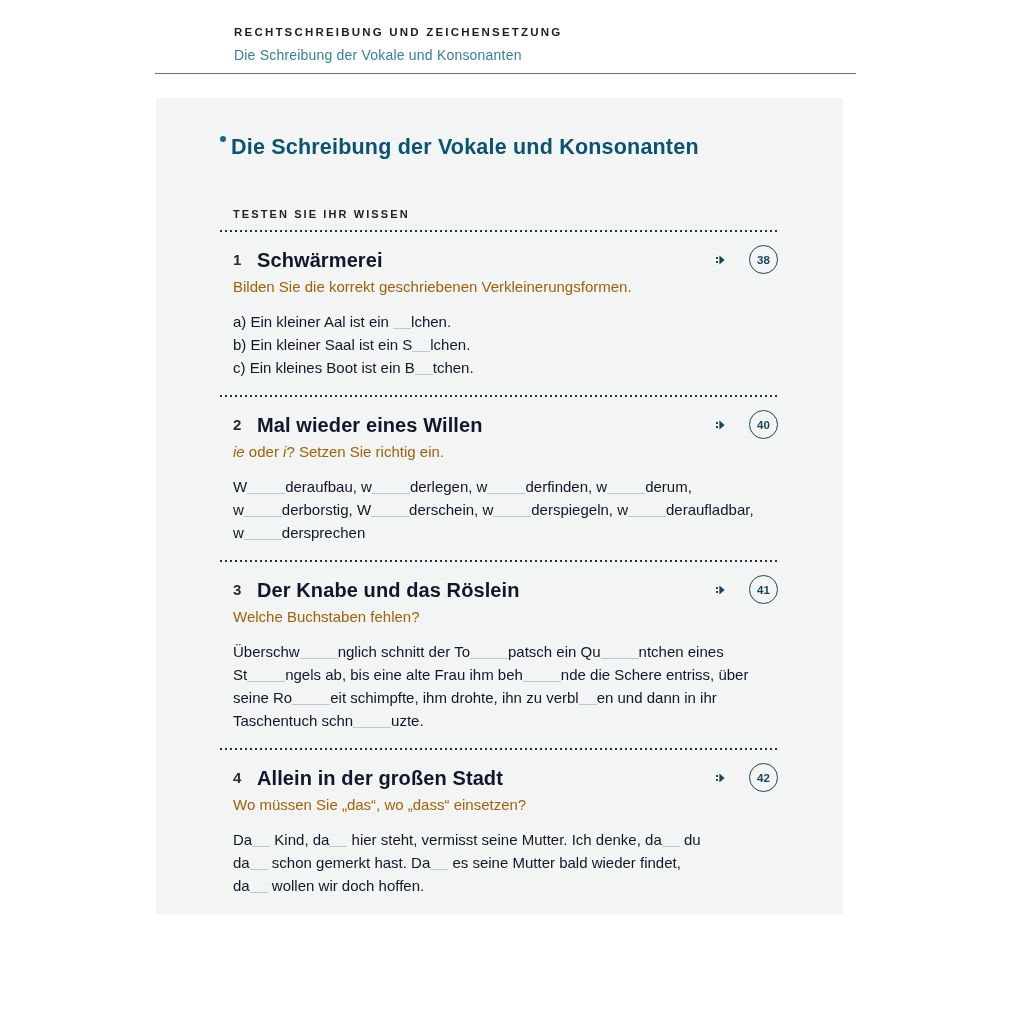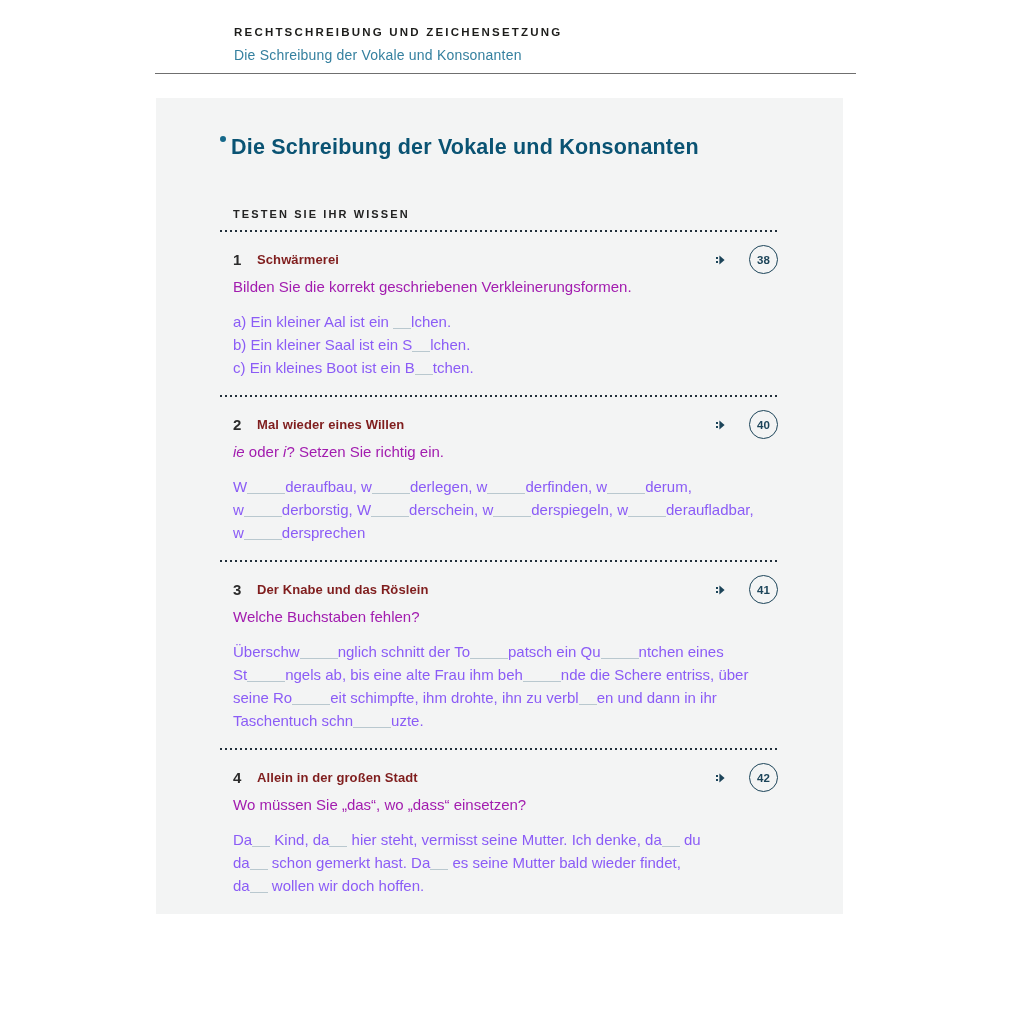--- a/index.html
+++ b/index.html
@@ -24,28 +24,28 @@
 
   .section-label { margin:48px 0 10px 13px; font-size:11px; font-weight:bold;
     letter-spacing:2.1px; color:#232323; }
 
   .sep { height:2px; width:558px;
     background:repeating-linear-gradient(to right,#22303b 0 2px,transparent 2px 5px); }
 
   .exercise { padding:13px 0 16px 13px; }
   .ex-head { display:flex; align-items:center; line-height:22px; }
   .ex-num { font-size:15px; font-weight:bold; color:#2b2b2b; width:24px; flex:0 0 auto; }
-  .ex-title { font-size:13px; font-weight:bold; color:#7f1d1d; letter-spacing:0.1px; }
+  .ex-title { font-size:20px; font-weight:bold; color:#0f172a; letter-spacing:0.1px; }
   .badge { margin-left:auto; display:flex; align-items:center; gap:24px; margin-right:0; }
   .badge-circle { width:29px; height:29px; border:1.8px solid #1c4459; border-radius:50%;
     display:flex; align-items:center; justify-content:center;
     font-size:11.5px; font-weight:bold; color:#1c4459; background:transparent; }
-  .ex-sub { margin-top:2px; font-size:15px; color:#a21caf; line-height:22px; }
+  .ex-sub { margin-top:2px; font-size:15px; color:#a16207; line-height:22px; }
   .ex-sub i { }
-  .ex-para { margin-top:12px; font-size:15px; color:#8b5cf6; line-height:23px; }
+  .ex-para { margin-top:12px; font-size:15px; color:#0f172a; line-height:23px; }
   .ex-para .line { display:block; }
   .blank { display:inline-block; border-bottom:1.5px solid #b9c8cf;
     height:11px; position:relative; top:2px; }
   .blank.sm { width:18px; }
   .blank.md { width:38px; }
 
   .pagenum { position:absolute; left:213px; top:983px; font-size:13.5px;
     font-weight:bold; letter-spacing:1px; color:#000000; }
 </style>
 </head>

